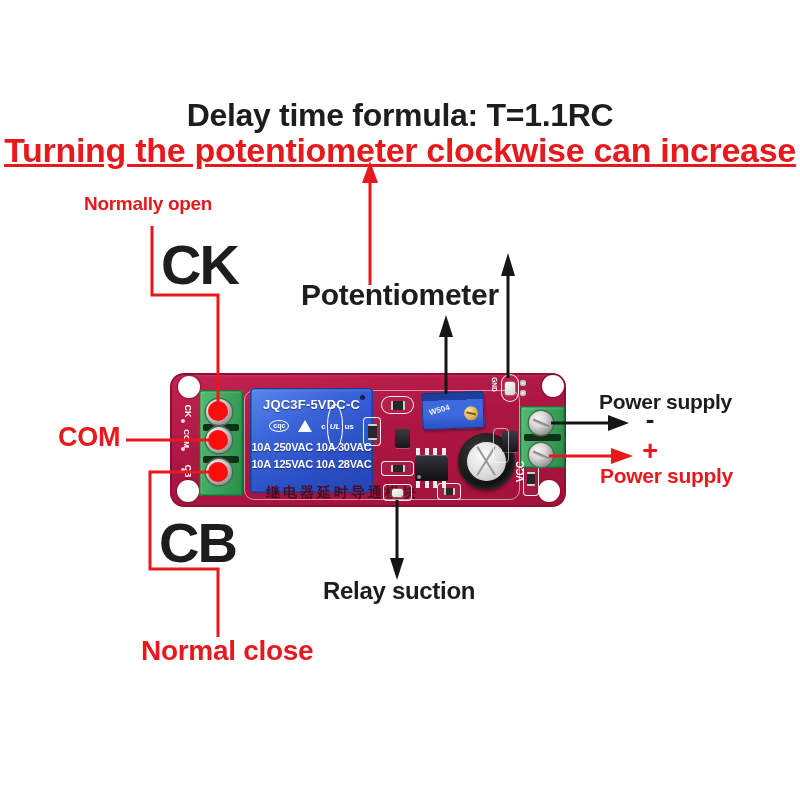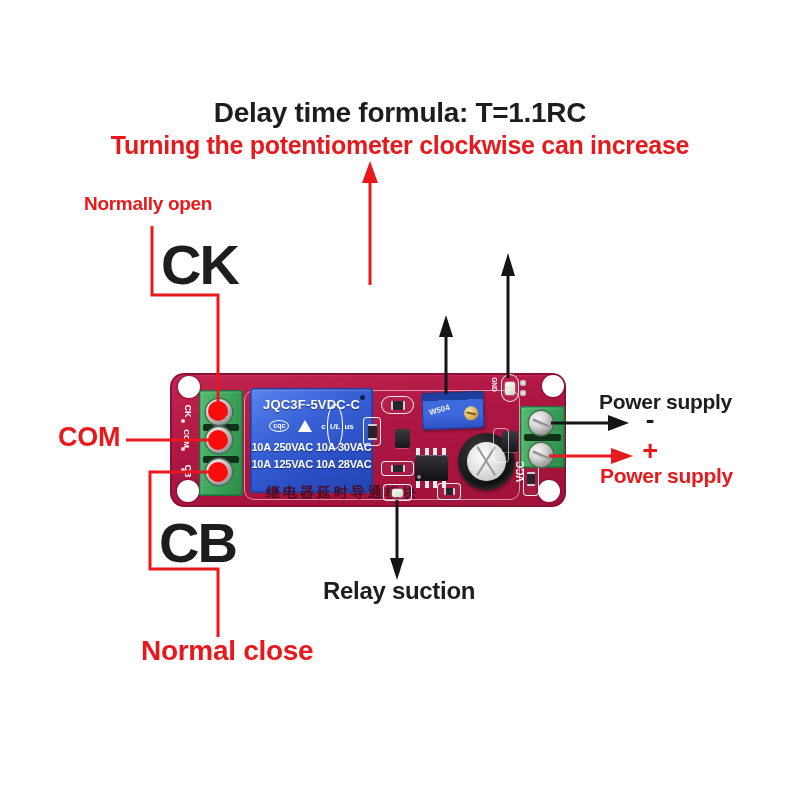--- a/index.html
+++ b/index.html
@@ -231,31 +231,32 @@
       <line x1="551" y1="423" x2="611" y2="423" stroke="#151515" stroke-width="3"></line>
       <polygon points="629,423 608,415 608,431" fill="#151515"></polygon>
     </g>
 
     <g>
       <line x1="549" y1="456" x2="613" y2="456" stroke="#e8191c" stroke-width="3.2"></line>
       <polygon points="633,456 611,448 611,464" fill="#e8191c"></polygon>
     </g>
   </svg>
 
-  <div class="lbl center-row z40" style="top:98px;font-size:28px;">Delay time formula: T=1.1RC</div>
-  <div class="lbl center-row red z40" style="top:132px;font-size:25px;">Turning the potentiometer clockwise can increase</div>
+  <div class="lbl center-row z40" style="top:98px;font-size:32px;">Delay time formula: T=1.1RC</div>
+  <div class="lbl center-row red z40" style="top:132px;font-size:34px;text-decoration:underline;">Turning the potentiometer clockwise can increase</div>
 
   <div class="lbl red z40" style="left:84px;top:194px;font-size:19px;">Normally open</div>
   <div class="lbl z40" style="left:161px;top:234px;font-size:56px;letter-spacing:-2px;">CK</div>
 
   <div class="lbl red z40" style="left:58px;top:423px;font-size:27px;">COM</div>
 
   <div class="lbl z40" style="left:159px;top:512px;font-size:56px;letter-spacing:-2px;">CB</div>
   <div class="lbl red z40" style="left:141px;top:636px;font-size:28px;">Normal close</div>
 
+  <div class="lbl z40" style="left:301px;top:278px;font-size:30px;">Potentiometer</div>
 
   <div class="lbl z40" style="left:599px;top:390px;font-size:21px;">Power supply</div>
   <div class="lbl z40" style="left:640px;top:405px;font-size:26px;width:20px;text-align:center;">-</div>
   <div class="lbl red z40" style="left:638px;top:437px;font-size:27px;width:24px;text-align:center;">+</div>
   <div class="lbl red z40" style="left:600px;top:464px;font-size:21px;">Power supply</div>
 
   <div class="lbl z40" style="left:323px;top:578px;font-size:24px;">Relay suction</div>
 
 </div>
 

